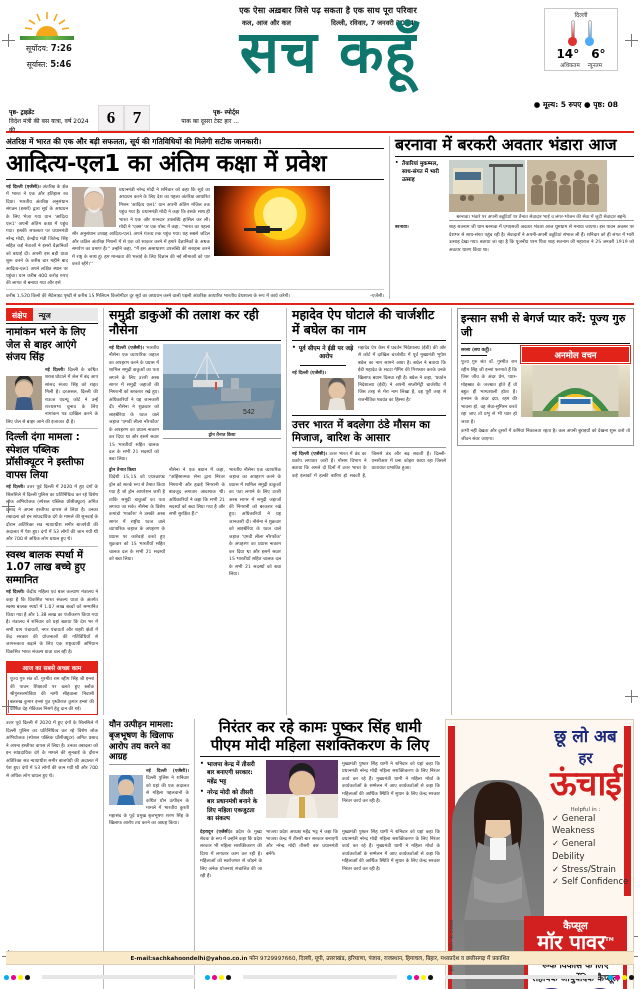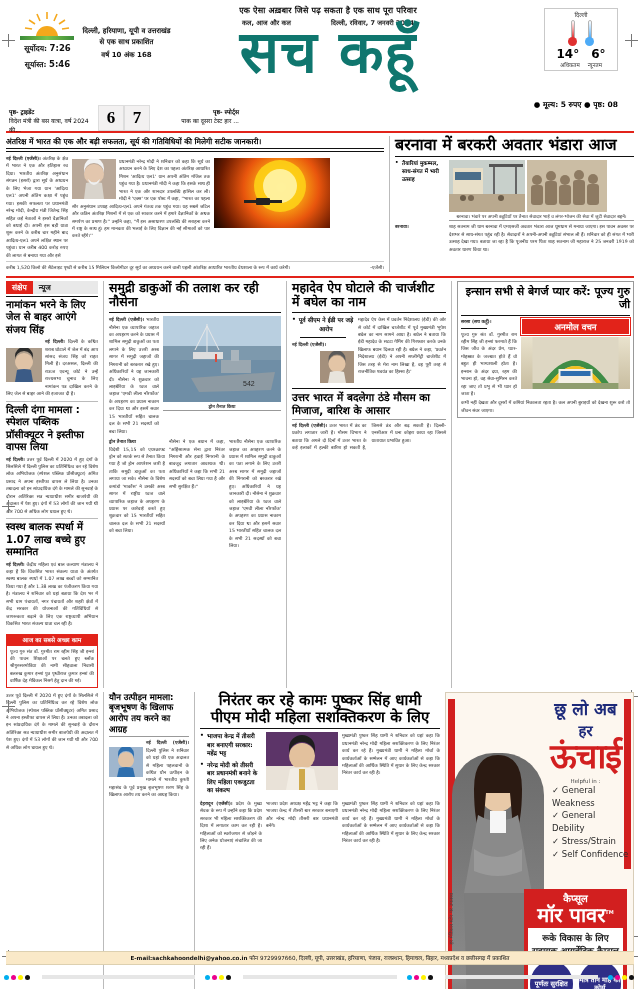--- a/index.html
+++ b/index.html
@@ -21,21 +21,21 @@
   
   .masthead { display: flex; align-items: flex-start; height: 104px; padding-top: 4px; position: relative; }
   .mh-left { width: 168px; display: flex; gap: 4px; padding-left: 14px; padding-top: 6px; }
   .sunbox { width: 58px; text-align: center; }
   .sun-graphic { width: 54px; height: 30px; position: relative; overflow: hidden; }
   .sun-rays { position: absolute; left: 50%; bottom: 2px; transform: translateX(-50%); width: 52px; height: 28px; }
   .sun-disc { position: absolute; left: 50%; bottom: 3px; transform: translateX(-50%);
      width: 22px; height: 11px; border-radius: 22px 22px 0 0; background: #f5a81c; }
   .sun-ground { position: absolute; bottom: 0; left: 0; width: 54px; height: 4px;
      background: linear-gradient(90deg,#3c8d3a,#7cc24b,#3c8d3a); }
-  .suntime { font-size: 7.5px; font-weight: bold; color: #111; line-height: 1.9; white-space: nowrap; }
+  .suntime { font-size: 7.5px; font-weight: normal; color: #111; line-height: 1.9; white-space: nowrap; }
   .suntime b { font-size: 8.5px; }
   .mh-strap { font-size: 7px; font-weight: bold; color: #111; line-height: 1.55; text-align: center;
      padding-top: 16px; width: 100px; }
   .mh-center { flex: 1; text-align: center; position: relative; }
   .mh-tag { font-size: 8px; font-weight: bold; color: #111; letter-spacing: .2px; }
   .mh-subrow { display: flex; justify-content: center; gap: 40px; font-size: 6.5px; color: #222;
      margin-top: 3px; font-weight: bold; }
   .mh-title { font-size: 58px; font-weight: 900; letter-spacing: 1px; color: #0f766e; line-height: .95;
      font-family: "DejaVu Sans", sans-serif; margin-top: -2px; }
   .mh-right { width: 152px; display: flex; flex-direction: column; align-items: flex-end; padding-right: 16px; padding-top: 4px; }
@@ -149,24 +149,20 @@
           <div class="sun-disc"></div>
           <div class="sun-ground"></div>
         </div>
         <div class="suntime">
           <span>सूर्योदय:</span> <b>7:26</b>
         </div>
         <div class="suntime">
           <span>सूर्यास्त:</span> <b>5:46</b>
         </div>
       </div>
-      <div class="mh-strap">
-        <div>दिल्ली, हरियाणा, यूपी व उत्तराखंड से एक साथ प्रकाशित</div>
-        <div style="margin-top:2px">वर्ष 10 अंक 168</div>
-      </div>
     </div>
 
     <div class="mh-center">
       <div class="mh-tag">एक ऐसा अख़बार जिसे पढ़ सकता है एक साथ पूरा परिवार</div>
       <div class="mh-subrow">
         <span>कल, आज और कल</span>
         <span>दिल्ली, रविवार, 7 जनवरी 2024</span>
       </div>
       <div class="mh-title">सच कहूँ</div>
     </div>
@@ -208,20 +204,21 @@
       <div class="k">पृष्ठ- स्पोर्ट्स</div>
       <div>पाक का दूसरा टेस्ट हार ...</div>
     </div>
   </div>
   <div style="height:2px;background:#e2231a;margin-bottom:3px"></div>
 
   <div style="display:flex;gap:5px">
 
     <div style="width:378px">
       <div class="kicker">अंतरिक्ष में भारत की एक और बड़ी सफलता, सूर्य की गतिविधियों की मिलेगी सटीक जानकारी।</div>
+      <div class="hl1">आदित्य-एल1 का अंतिम कक्षा में प्रवेश</div>
       <div style="border-bottom:1px solid #111;margin:2px 0 3px"></div>
       <div style="display:flex;gap:4px">
         <div style="width:62px">
           <div class="body">
             <b>नई दिल्ली (एजेंसी)।</b>
             <span>अंतरिक्ष के क्षेत्र में भारत ने एक और इतिहास रच दिया। भारतीय अंतरिक्ष अनुसंधान संगठन (इसरो) द्वारा सूर्य के अध्ययन के लिए भेजा गया यान 'आदित्य एल1' अपनी अंतिम कक्षा में पहुंच गया। इसकी सफलता पर प्रधानमंत्री नरेन्द्र मोदी, केन्द्रीय मंत्री जितेन्द्र सिंह सहित कई नेताओं ने इसरो वैज्ञानिकों को बधाई दी। अपनी इस बड़ी यात्रा शुरू करने के करीब चार महीने बाद आदित्य-एल1 अपने लक्षित स्थान पर पहुंचा। यान करीब 400 करोड़ रुपए की लागत से बनाया गया और इसे</span>
           </div>
         </div>
         <div style="flex:1">
           <div style="display:flex;gap:4px;margin-top:3px">
@@ -433,21 +430,21 @@
       <div class="hl4" style="font-size:10.5px">उत्तर भारत में बदलेगा ठंडे मौसम का मिजाज, बारिश के आसार</div>
       <div style="border-bottom:1px solid #999;margin:2px 0"></div>
       <div class="body" style="column-count:2;column-gap:5px">
         <b>नई दिल्ली (एजेंसी)।</b>
         <span>उत्तर भारत में ठंड का प्रकोप लगातार जारी है। मौसम विभाग ने बताया कि अगले दो दिनों में उत्तर भारत के कई इलाकों में हल्की बारिश हो सकती है, जिससे ठंड और बढ़ सकती है। दिल्ली-एनसीआर में घना कोहरा छाया रहा जिससे यातायात प्रभावित हुआ।</span>
       </div>
     </div>
 
     <div style="flex:1;border-left:1px solid #bbb;padding-left:5px">
       <div style="border:1px solid #999;padding:3px">
-        <div class="hl4" style="text-align:right;font-size:11px;line-height:1.25">इन्सान सभी से बेगर्ज प्यार करें: पूज्य गुरु जी</div>
+        <div class="hl4" style="text-align:left;font-size:11px;line-height:1.25">इन्सान सभी से बेगर्ज प्यार करें: पूज्य गुरु जी</div>
         <div style="border-bottom:1px solid #111;margin:3px 0 2px"></div>
         <div style="display:flex;gap:4px">
           <div style="width:56px" class="body">
             <b>सरसा (सच कहूँ)।</b>
             <div style="border-top:1px solid #111;width:26px;margin:2px 0 2px"></div>
             <span>पूज्य गुरु संत डॉ. गुरमीत राम रहीम सिंह जी इन्सां फरमाते हैं कि जिस जीव के अंदर प्रेम, प्यार-मोहब्बत के जज्बात होते हैं वो बहुत ही भाग्यशाली होता है। इन्सान के अंदर दया, रहम की भावना हो, वह सेवा-सुमिरन करते रहा जाए तो प्रभु से भी प्यार हो जाता है।</span>
           </div>
           <div style="flex:1">
             <div class="anmol-badge">अनमोल वचन</div>
             <div class="photo" style="width:100%;height:52px;background:linear-gradient(#e9e2cd,#c8bda0);margin-top:2px">

